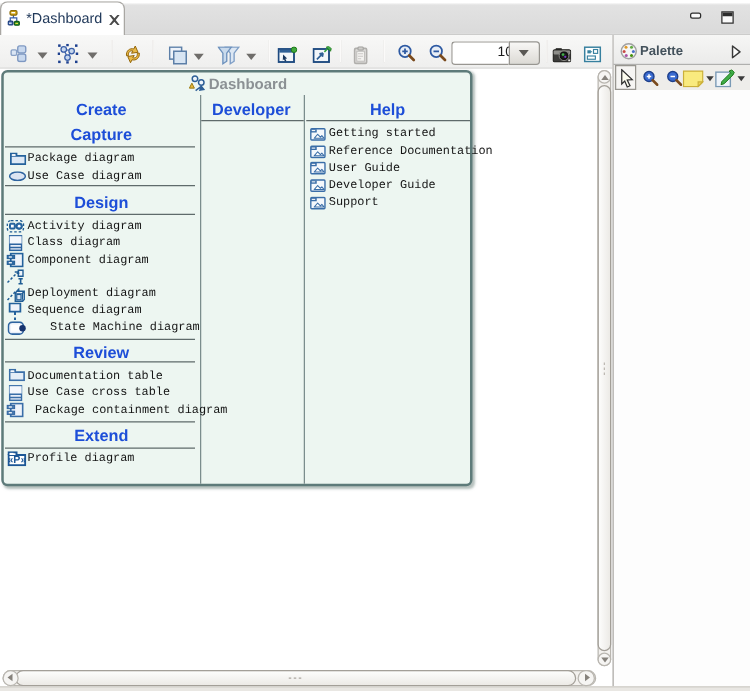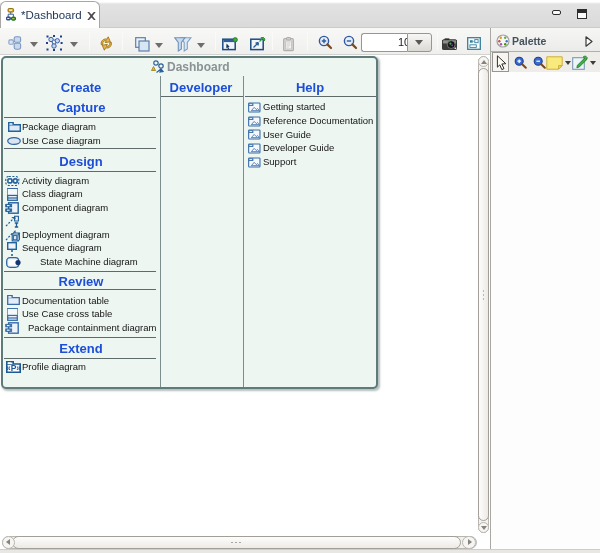--- a/index.html
+++ b/index.html
@@ -26,21 +26,21 @@
 
 
 #canvas { left:0; top:55px; width:490px; height:498px; background:#ffffff; }
 
 
 #dash { left:1px; top:56px; width:377px; height:333px; background:#edf6f1;
   border:2px solid #5e7b7a; border-radius:5px; box-shadow:1.5px 1.5px 2px rgba(120,140,135,.55); }
 .hdr { position:absolute; font-weight:bold; font-size:13px; color:#1d4ed8; white-space:nowrap; }
 .line { position:absolute; height:1px; background:#5f6b6b; }
 .vline { position:absolute; width:1px; background:#7b8d8d; }
-.item { position:absolute; font-size:9.5px; color:#141414; white-space:nowrap; }
+.item { position:absolute; font-size:9.5px; color:#141414; white-space:nowrap;font-family:Liberation Mono, monospace; }
 
 #vsb { left:478px; top:56px; width:11px; height:477px; background:#f3f1ee; border:1px solid #b9b6b0; border-radius:6px; }
 #vthumb { left:478px; top:68px; width:11px; height:453px; background:linear-gradient(90deg,#fdfdfc,#eceae6); border:1px solid #a39f98; border-radius:6px; }
 #hsb { left:2px; top:536px; width:475px; height:13px; background:#f3f1ee; border:1px solid #b9b6b0; border-radius:7px; }
 #hthumb { left:12px; top:536px; width:449px; height:13px; background:linear-gradient(#fdfdfc,#eceae6); border:1px solid #a39f98; border-radius:7px; }
 .sarr { position:absolute; width:0; height:0; }
 #bottomstrip { left:0; top:549px; width:600px; height:4px; background:#e9e7e3; border-top:1px solid #cfcdc8; }
 
 
 #pal { left:490px; top:28px; width:110px; height:525px; background:#fdfdfd; border-left:1px solid #aaa8a4; }

